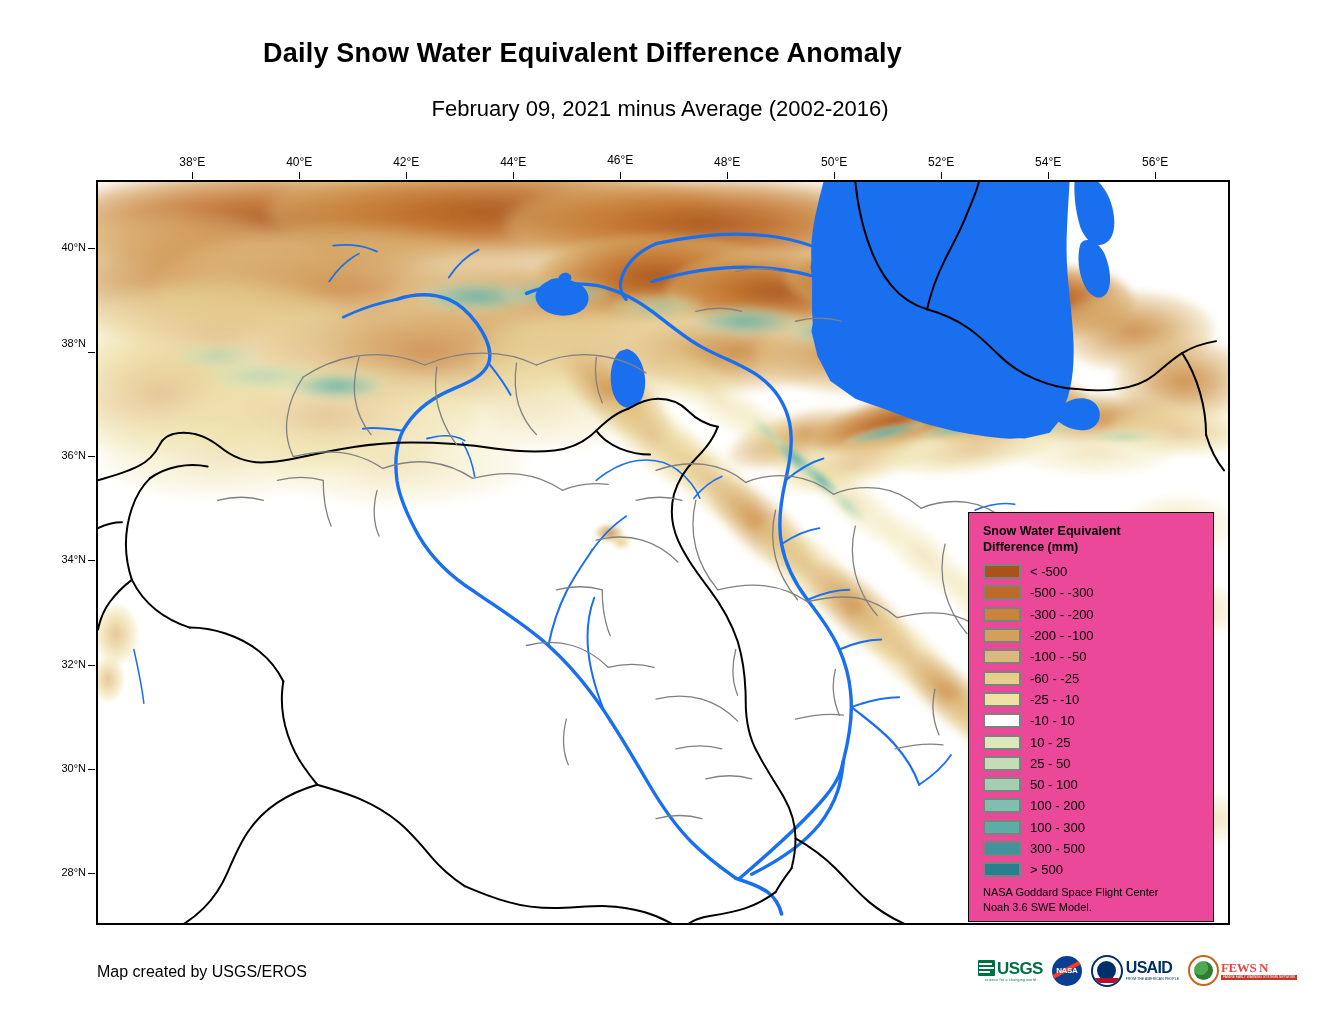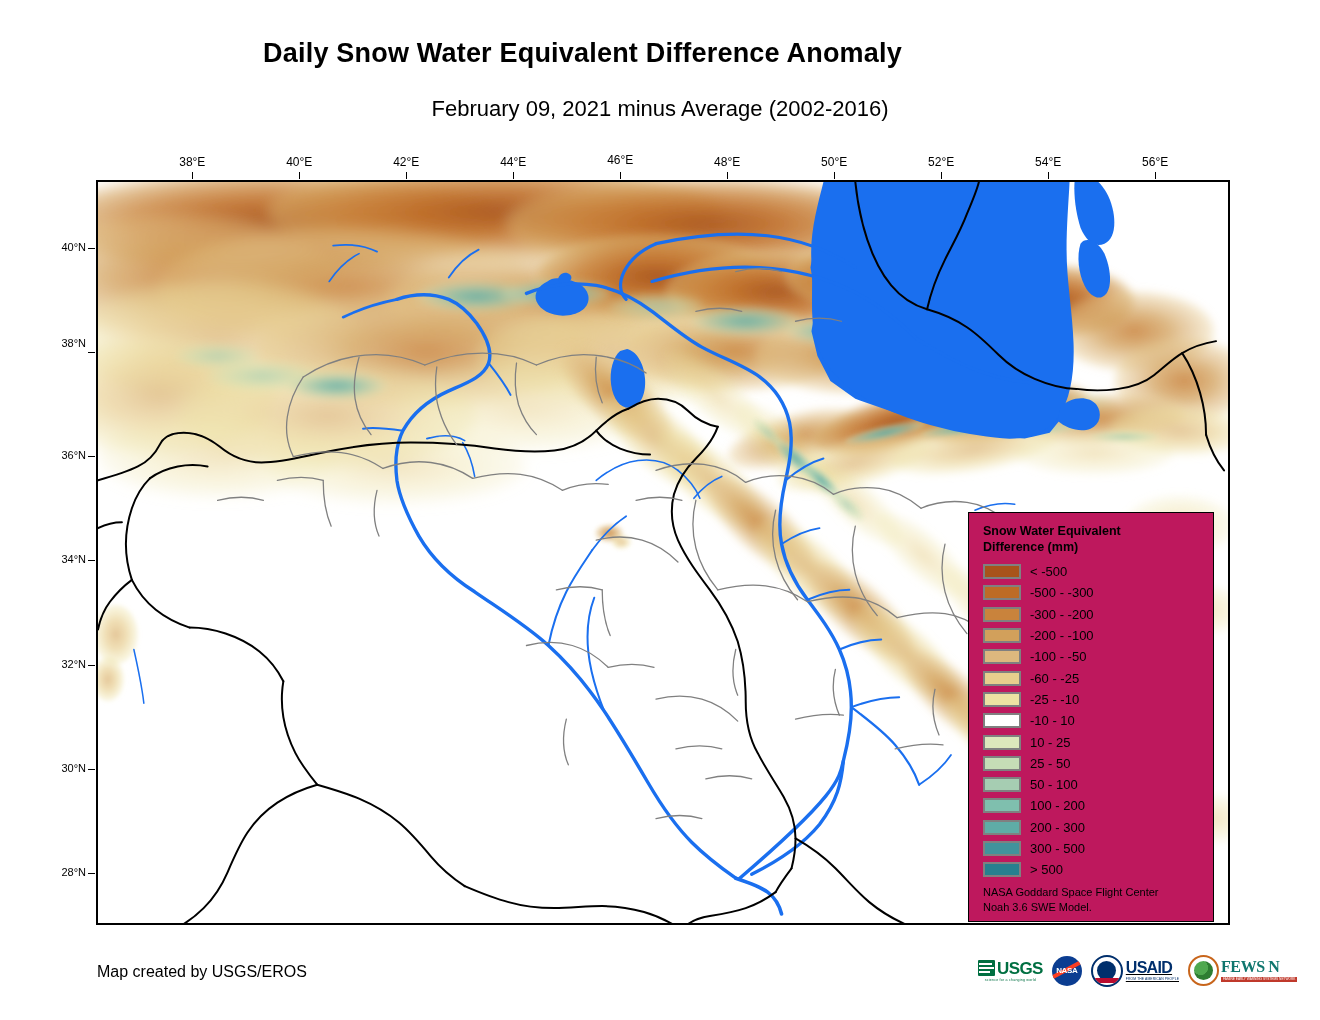--- a/index.html
+++ b/index.html
@@ -27,21 +27,21 @@
 
   
   .lonlab{position:absolute;font-size:12px;color:#000;text-align:center;width:50px;}
   .latlab{position:absolute;font-size:11px;color:#000;text-align:right;width:52px;}
   .ticktop{position:absolute;width:1px;height:7px;background:#000;}
   .tickleft{position:absolute;height:1px;width:7px;background:#000;}
 
   
   #legend{
     position:absolute;left:968px;top:512px;width:246px;height:410px;
-    background:#be185d;border:1px solid #000;box-sizing:border-box;
+    background:#ec4899;border:1px solid #000;box-sizing:border-box;
     padding:10px 24px 6px 14px;
   }
   #legend h4{
     margin:0 0 6px 0;font-size:12.5px;font-weight:bold;color:#000;line-height:1.28;
   }
   .lrow{display:flex;align-items:center;height:21.3px;}
   .sw{width:38px;height:15px;border:2px solid #808080;box-sizing:border-box;flex:0 0 auto;}
   .llab{margin-left:9px;font-size:13px;color:#000;white-space:nowrap;}
   #legnote{margin-top:5px;font-size:11px;color:#000;line-height:1.32;}
 
@@ -62,31 +62,31 @@
              display:flex;align-items:center;justify-content:center;overflow:hidden;}
   .nasa-logo .w{color:#fff;font-size:8px;font-weight:bold;letter-spacing:-0.4px;z-index:3;}
   .nasa-logo .swoosh{position:absolute;width:40px;height:4px;background:#FC3D21;
              transform:rotate(-28deg);top:11px;left:-4px;z-index:2;border-radius:2px;}
 
   .usaid-box{display:flex;align-items:center;}
   .usaid-seal{width:28px;height:28px;border-radius:50%;background:#fff;border:2px solid #002F6C;
       display:flex;align-items:center;justify-content:center;overflow:hidden;position:relative;}
   .usaid-seal .in{width:19px;height:19px;border-radius:50%;background:#002F6C;}
   .usaid-seal .bar{position:absolute;bottom:2px;width:100%;height:5px;background:#BA0C2F;}
-  .usaid-word{margin-left:3px;display:flex;flex-direction:column;line-height:1;text-decoration:underline;}
+  .usaid-word{margin-left:3px;display:flex;flex-direction:column;line-height:1;}
   .usaid-word .t{font-size:16px;font-weight:bold;color:#002F6C;letter-spacing:-0.7px;}
   .usaid-word .s{font-size:3.4px;color:#002F6C;letter-spacing:.1px;margin-top:1.5px;}
 
   .fews-box{display:flex;align-items:center;}
   .fews-globe{width:27px;height:27px;border-radius:50%;background:#fff;border:2px solid #C8651B;
       display:flex;align-items:center;justify-content:center;overflow:hidden;position:relative;}
   .fews-globe .g{width:19px;height:19px;border-radius:50%;
       background:radial-gradient(circle at 35% 35%, #4FA84F 0 42%, #2E7D32 43% 100%);}
   .fews-word{margin-left:2px;display:flex;flex-direction:column;line-height:1;}
-  .fews-word .t{font-size:16px;font-weight:bold;color:#0f766e;letter-spacing:-0.4px;
+  .fews-word .t{font-size:13px;font-weight:bold;color:#ef4444;letter-spacing:-0.4px;
       font-family:"Liberation Serif", serif;}
   .fews-word .s{font-size:3.2px;color:#fff;background:#C0392B;padding:1px 2px;margin-top:1.5px;}
 </style>
 </head>
 <body>
 
 <div id="title">Daily Snow Water Equivalent Difference Anomaly</div>
 <div id="subtitle">February 09, 2021 minus Average (2002-2016)</div>
 
 <div id="axes">
@@ -585,21 +585,21 @@
       <div class="lrow">
         <span class="sw" style="background: rgb(166, 205, 178);"></span>
         <span class="llab">50 - 100</span>
       </div>
       <div class="lrow">
         <span class="sw" style="background: rgb(127, 191, 174);"></span>
         <span class="llab">100 - 200</span>
       </div>
       <div class="lrow">
         <span class="sw" style="background: rgb(95, 172, 166);"></span>
-        <span class="llab">200 - 300</span>
+        <span class="llab">100 - 300</span>
       </div>
       <div class="lrow">
         <span class="sw" style="background: rgb(65, 147, 156);"></span>
         <span class="llab">300 - 500</span>
       </div>
       <div class="lrow">
         <span class="sw" style="background: rgb(39, 128, 143);"></span>
         <span class="llab">&gt; 500</span>
       </div>
     </div>

